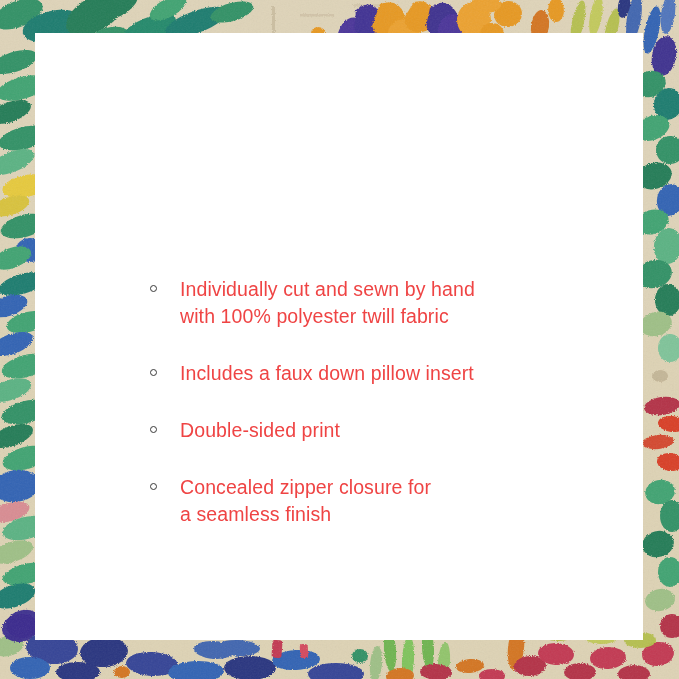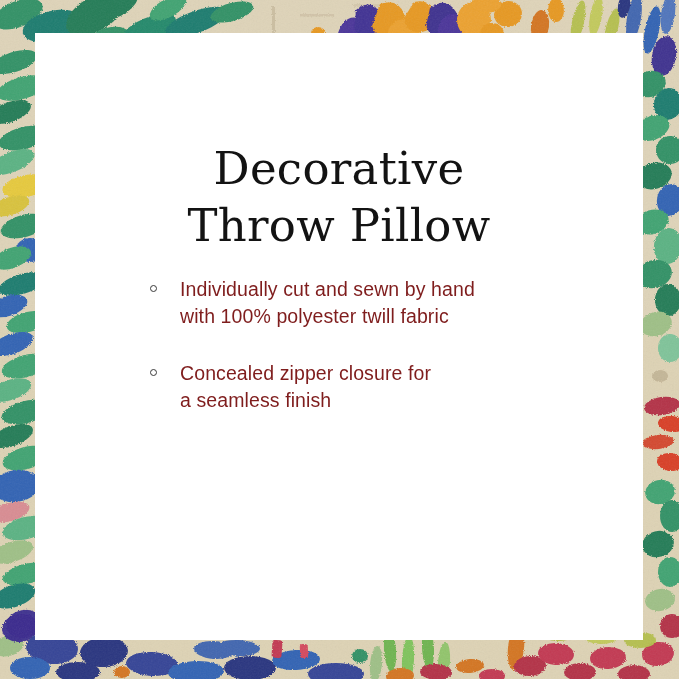--- a/index.html
+++ b/index.html
@@ -96,21 +96,21 @@
     box-sizing: border-box;
   }
 
   .feature-text {
     display: block;
     font-family: "Liberation Sans", sans-serif;
     font-weight: 300;
     font-size: 19.5px;
     line-height: 27px;
     letter-spacing: 0.1px;
-    color: #7f1d1d;
+    color: #ef4444;
     white-space: pre-line;
   }
 </style>
 </head>
 <body>
 
 <div id="scene">
 
   <svg id="art-canvas" viewBox="0 0 679 679" preserveAspectRatio="none">
     <defs>
@@ -276,33 +276,37 @@
         <ellipse cx="640" cy="640" rx="16" ry="8" fill="#b5bf4e"></ellipse>
       </g>
     </g>
 
     <rect x="0" y="0" width="679" height="679" filter="url(#canvasWeave)" opacity="0.55"></rect>
   </svg>
 
   <div id="info-card">
     <div id="card-inner">
 
-      <div id="title-block">
-        <div class="title-line">Decorative</div>
-        <div class="title-line">Throw Pillow</div>
-      </div>
 
       <ul id="feature-list">
         <li class="feature-item">
           <span class="bullet-ring"></span>
           <span class="feature-text">Individually cut and sewn by hand
 with 100% polyester twill fabric</span>
         </li>
         <li class="feature-item">
           <span class="bullet-ring"></span>
+          <span class="feature-text">Includes a faux down pillow insert</span>
+        </li>
+        <li class="feature-item">
+          <span class="bullet-ring"></span>
+          <span class="feature-text">Double-sided print</span>
+        </li>
+        <li class="feature-item">
+          <span class="bullet-ring"></span>
           <span class="feature-text">Concealed zipper closure for
 a seamless finish</span>
         </li>
       </ul>
 
     </div>
   </div>
 
 </div>
 

